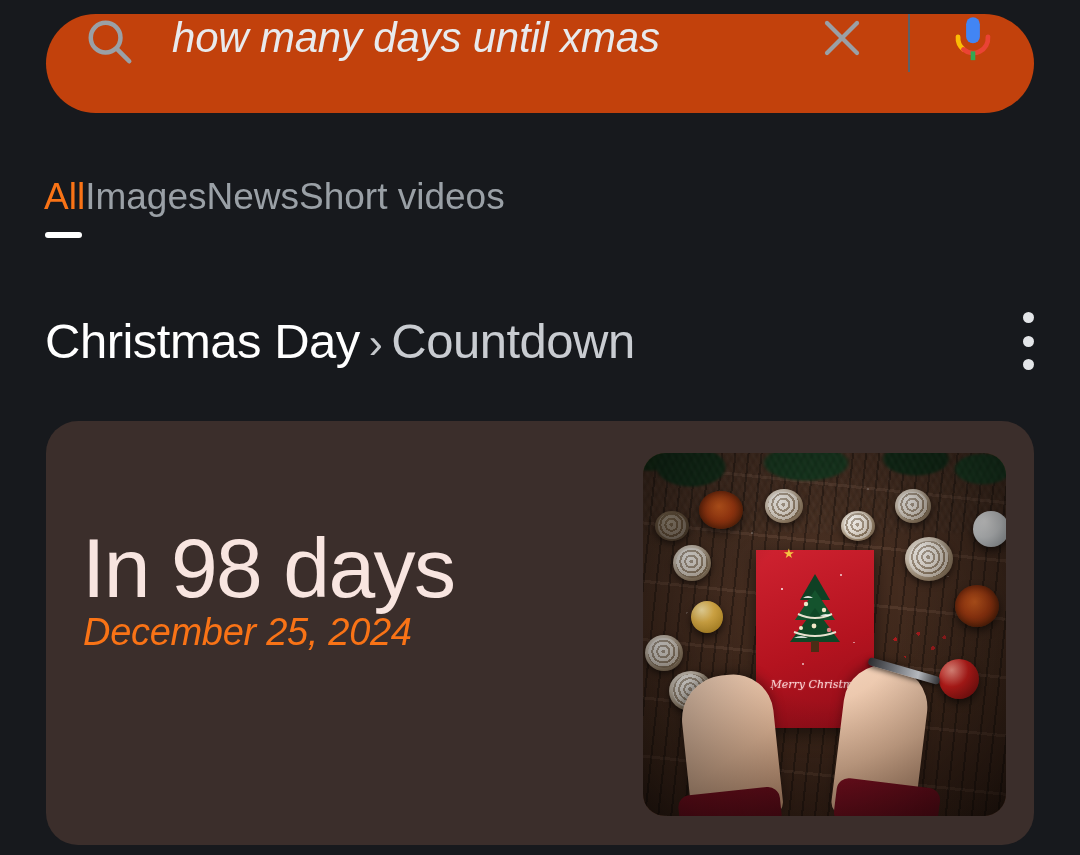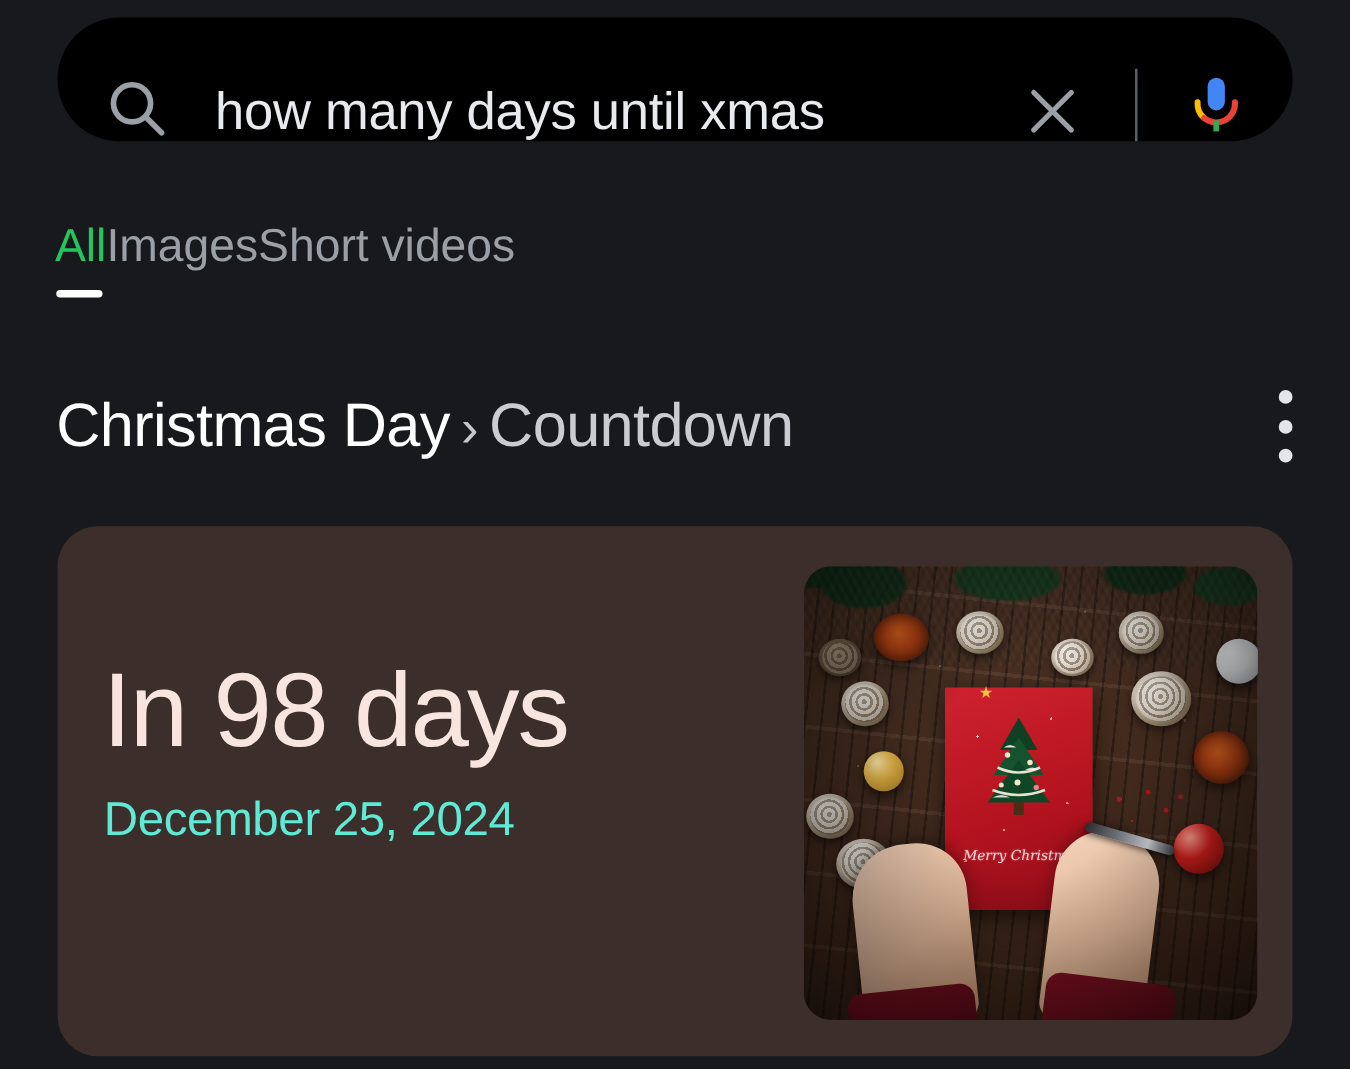--- a/index.html
+++ b/index.html
@@ -15,25 +15,26 @@
     -webkit-font-smoothing: antialiased;
   }
 
   
   .searchbar {
     position: absolute;
     left: 46px;
     top: 14px;
     width: 988px;
     height: 99px;
-    background: #000000;
+    background: #c2410c;
     border-radius: 50px;
     display: flex;
-    align-items: flex-end;
+    align-items: flex-start;
     box-sizing: border-box;
+    font-style: italic;
   }
   .search-icon {
     width: 54px;
     height: 54px;
     margin-left: 36px;
     flex: 0 0 auto;
   }
   .search-query {
     flex: 1 1 auto;
     margin-left: 36px;
@@ -79,21 +80,21 @@
   .tab {
     position: relative;
     font-size: 37px;
     color: #9aa0a6;
     white-space: nowrap;
     padding-top: 16px;
     cursor: pointer;
   }
   .tab:first-child { margin-left: 44px; }
   .tab + .tab { }
-  .tab.active { color: #22c55e; font-weight: 500; }
+  .tab.active { color: #f97316; font-weight: 500; }
   .tab.active::after {
     content: "";
     position: absolute;
     left: 1px;
     right: 3px;
     bottom: -20px;
     height: 6px;
     border-radius: 3px;
     background: #ffffff;
   }
@@ -156,25 +157,26 @@
     font-size: 84px;
     line-height: 84px;
     color: #f8e5e0;
     letter-spacing: -1.5px;
     white-space: nowrap;
     margin-top: 48px;
   }
   .answer-subtext {
     position: absolute;
     left: 37px;
-    top: 214px;
+    top: 190px;
     font-size: 38px;
-    color: #5eead4;
+    color: #f97316;
     letter-spacing: -0.3px;
     white-space: nowrap;
+    font-style: italic;
   }
 
   
   .thumb {
     position: absolute;
     left: 597px;
     top: 32px;
     width: 363px;
     height: 363px;
     border-radius: 22px;
@@ -370,20 +372,23 @@
     <rect x="10.8" y="19.4" width="2.4" height="4.6" fill="#34a853"></rect>
   </svg>
 </div>
 
 <div class="tabs">
   <div class="tab active">
     <span>All</span>
   </div>
   <div class="tab">
     <span>Images</span>
+  </div>
+  <div class="tab">
+    <span>News</span>
   </div>
   <div class="tab">
     <span>Short videos</span>
   </div>
 </div>
 
 <div class="breadcrumb-row">
   <div class="breadcrumb">
     <span class="crumb-primary">Christmas Day</span><span class="crumb-sep">›</span><span class="crumb-secondary">Countdown</span>
   </div>

